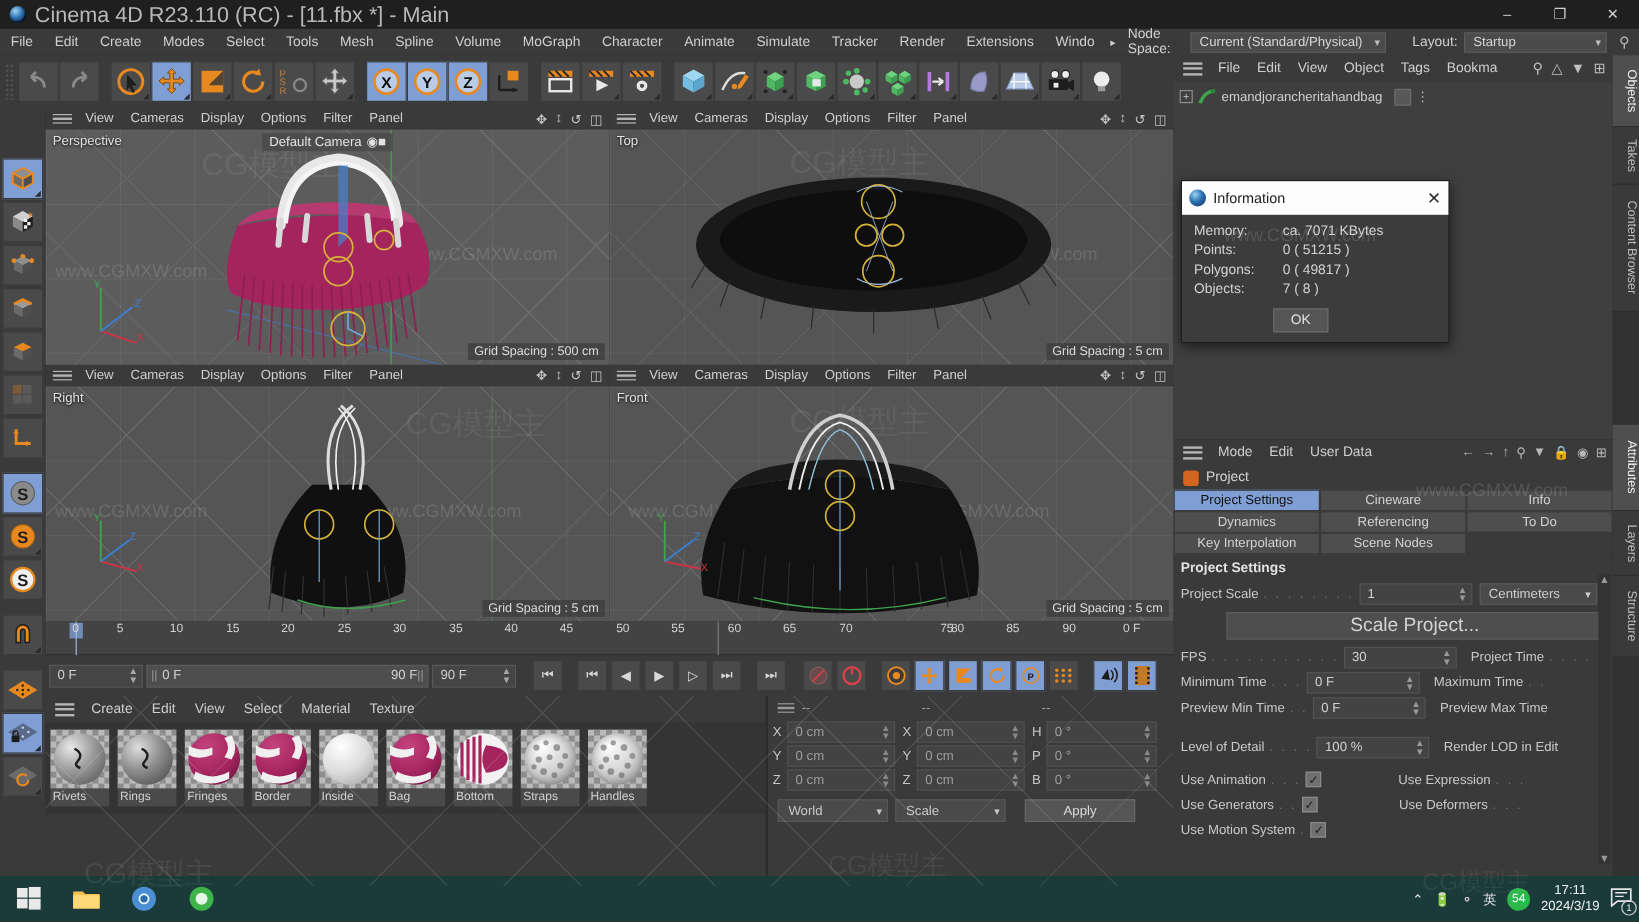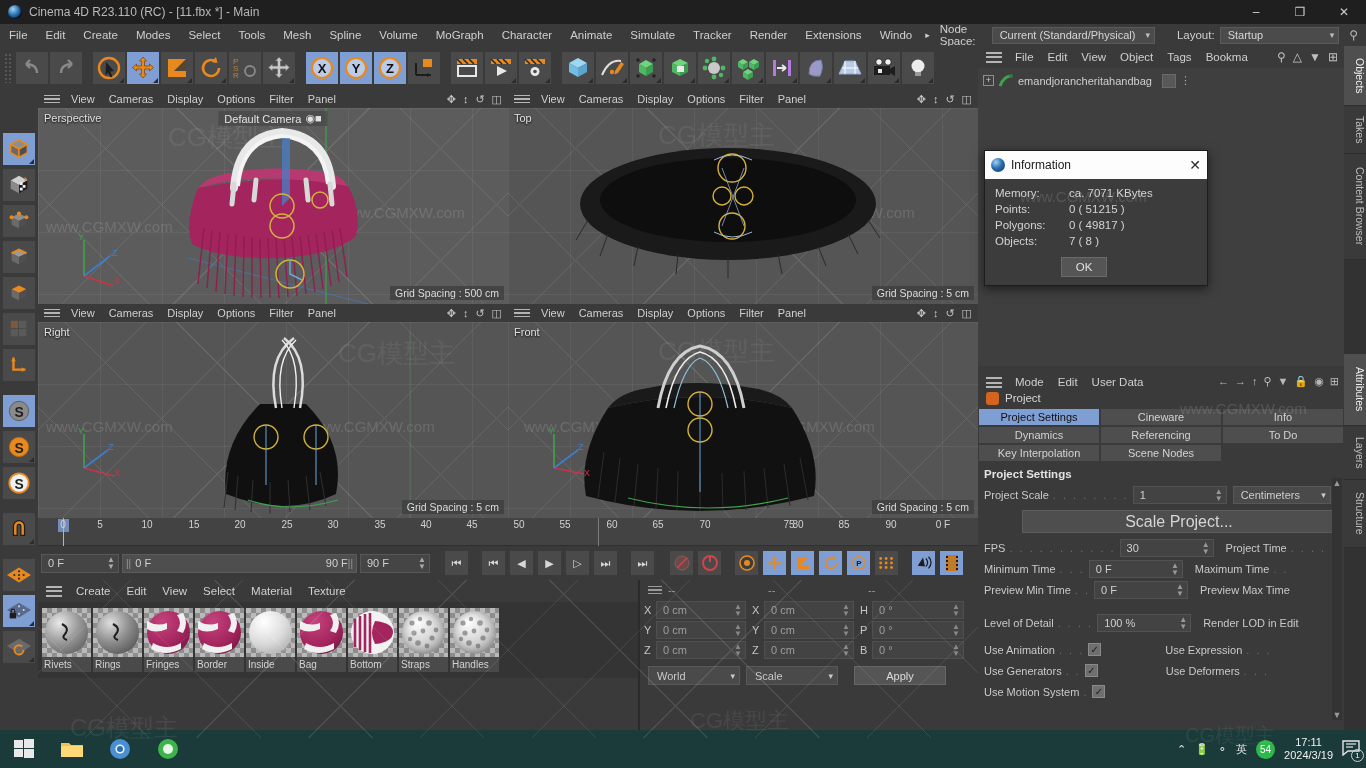--- a/index.html
+++ b/index.html
@@ -17,21 +17,21 @@
   
   .titlebar {
     position: absolute; top:0; left:0; width:1366px; height:24px;
     background:#1f1f1f; display:flex; align-items:center;
   }
   .titlebar .c4d-logo {
     width:14px;height:14px;margin:0 7px 0 8px;border-radius:50%;
     background: radial-gradient(circle at 35% 30%, #9fd4f5 0%, #2a6fb0 45%, #10305a 100%);
     box-shadow: inset -1px -1px 2px #000;
   }
-  .titlebar .ttl { color:#b9b9b9; font-size:12px; }
+  .titlebar .ttl { color:#b9b9b9; font-size:18px; }
   .win-btns { margin-left:auto; display:flex; height:24px; }
   .win-btns div {
     width:44px;height:24px;display:flex;align-items:center;justify-content:center;
     color:#d0d0d0; font-size:12px;
   }
 
   
   .menubar {
     position:absolute; top:24px; left:0; width:1366px; height:22px;
     background:#3a3a3a; display:flex; align-items:center; font-size:11.5px;
@@ -130,21 +130,21 @@
   .pbtn { width:25px;height:26px;background:#4a4a4a;border:1px solid #3a3a3a;
           display:flex;align-items:center;justify-content:center; color:#d8d8d8; font-size:11px;}
   .pbtn.on { background:#7f9fd4; }
 
   
   .matmgr { position:absolute; left:38px; top:580px; width:600px; height:158px; background:#3a3a3a; }
   .matbar { height:22px; display:flex; align-items:center; font-size:11.5px; }
   .matbar .hamb { width:16px; display:flex; flex-direction:column; justify-content:center; gap:2.5px; margin:0 6px 0 8px;}
   .matbar .hamb i { display:block; height:2px; background:#b5b5b5; }
   .matbar .mm { padding:0 8px; color:#cfcfcf; }
-  .matlist { display:flex; padding:6px 4px; gap:2px; background:#343434; }
+  .matlist { display:flex; padding:6px 4px; gap:7px; background:#343434; }
   .matcell { width:49px; }
   .matsw {
     width:49px; height:49px; position:relative; overflow:hidden;
     background:
       repeating-conic-gradient(#8d8d8d 0% 25%, #b9b9b9 0% 50%) 0 0/10px 10px;
   }
   .matsw .ball { position:absolute; inset:3px; border-radius:50%; }
   .matname {
     font-size:10px; color:#d2d2d2; background:#4a4a4a; padding:1px 2px;
     white-space:nowrap; overflow:hidden; text-overflow:clip; height:15px; line-height:13px;
@@ -186,21 +186,21 @@
   .omrow .plus {
     width:11px;height:11px;border:1px solid #8d8d8d; color:#cfcfcf;
     display:flex;align-items:center;justify-content:center; font-size:9px; line-height:9px;
   }
   .omrow .objname { color:#cfcfcf; }
   .omrow .tagbox { width:14px;height:14px;background:#585858;border:1px solid #6a6a6a; margin-left:6px;}
   .omrow .dots { color:#b0b0b0; font-size:11px; letter-spacing:0; }
 
   
   .amgr { position:absolute; left:978px; top:366px; width:366px; height:372px; background:#3a3a3a; }
-  .ambar { height:22px; display:flex; align-items:flex-end; font-size:11.5px; }
+  .ambar { height:22px; display:flex; align-items:center; font-size:11.5px; }
   .ambar .hamb { width:16px; display:flex; flex-direction:column; gap:2.5px; margin:0 6px 0 8px;}
   .ambar .hamb i { display:block; height:2px; background:#b5b5b5; }
   .ambar .am { padding:0 7px; color:#cfcfcf; }
   .ambar .aicons { margin-left:auto; display:flex; gap:6px; padding-right:5px; color:#b8b8b8; font-size:11px;}
   .amtitle { height:20px; display:flex; align-items:center; gap:6px; padding-left:8px; font-size:11.5px; color:#d5d5d5;}
   .gearico { width:13px;height:13px;border-radius:3px; background:#d4641e; position:relative; }
   .tabgrid { padding:0 0 0 0; }
   .tabrow { display:flex; }
   .tab {
     height:18px; background:#4e4e4e; border:1px solid #3a3a3a; color:#d2d2d2;

